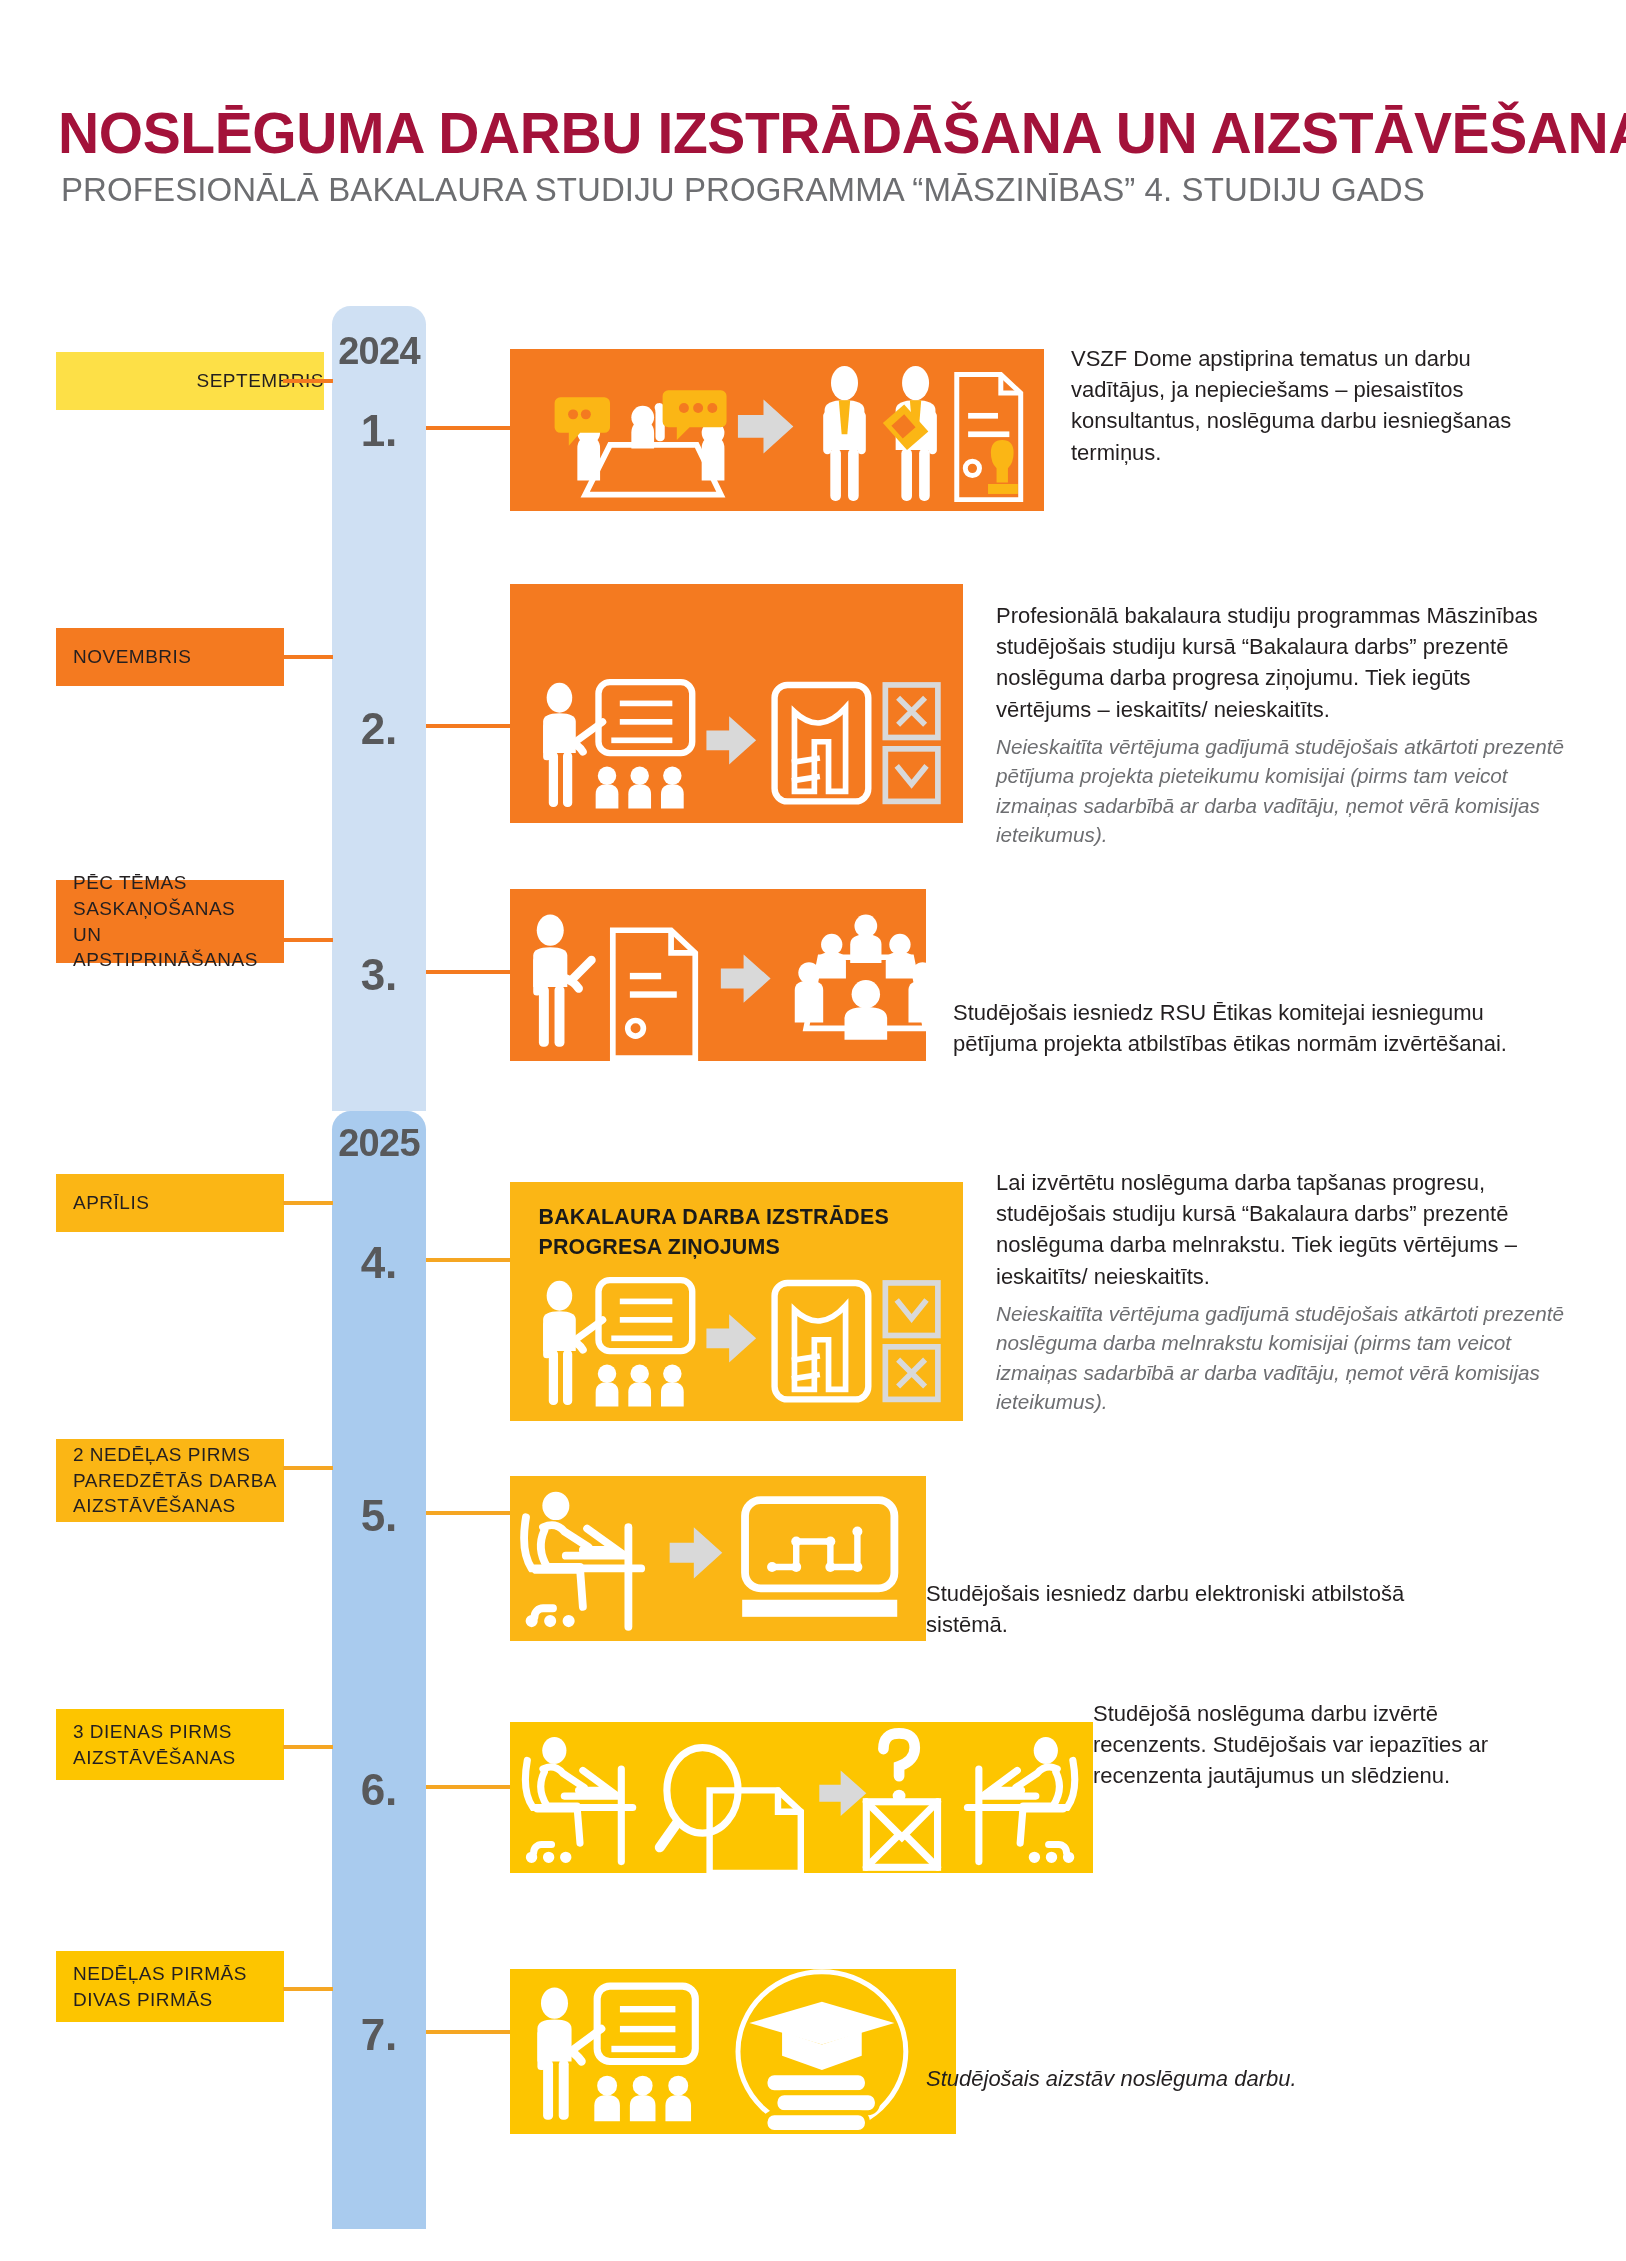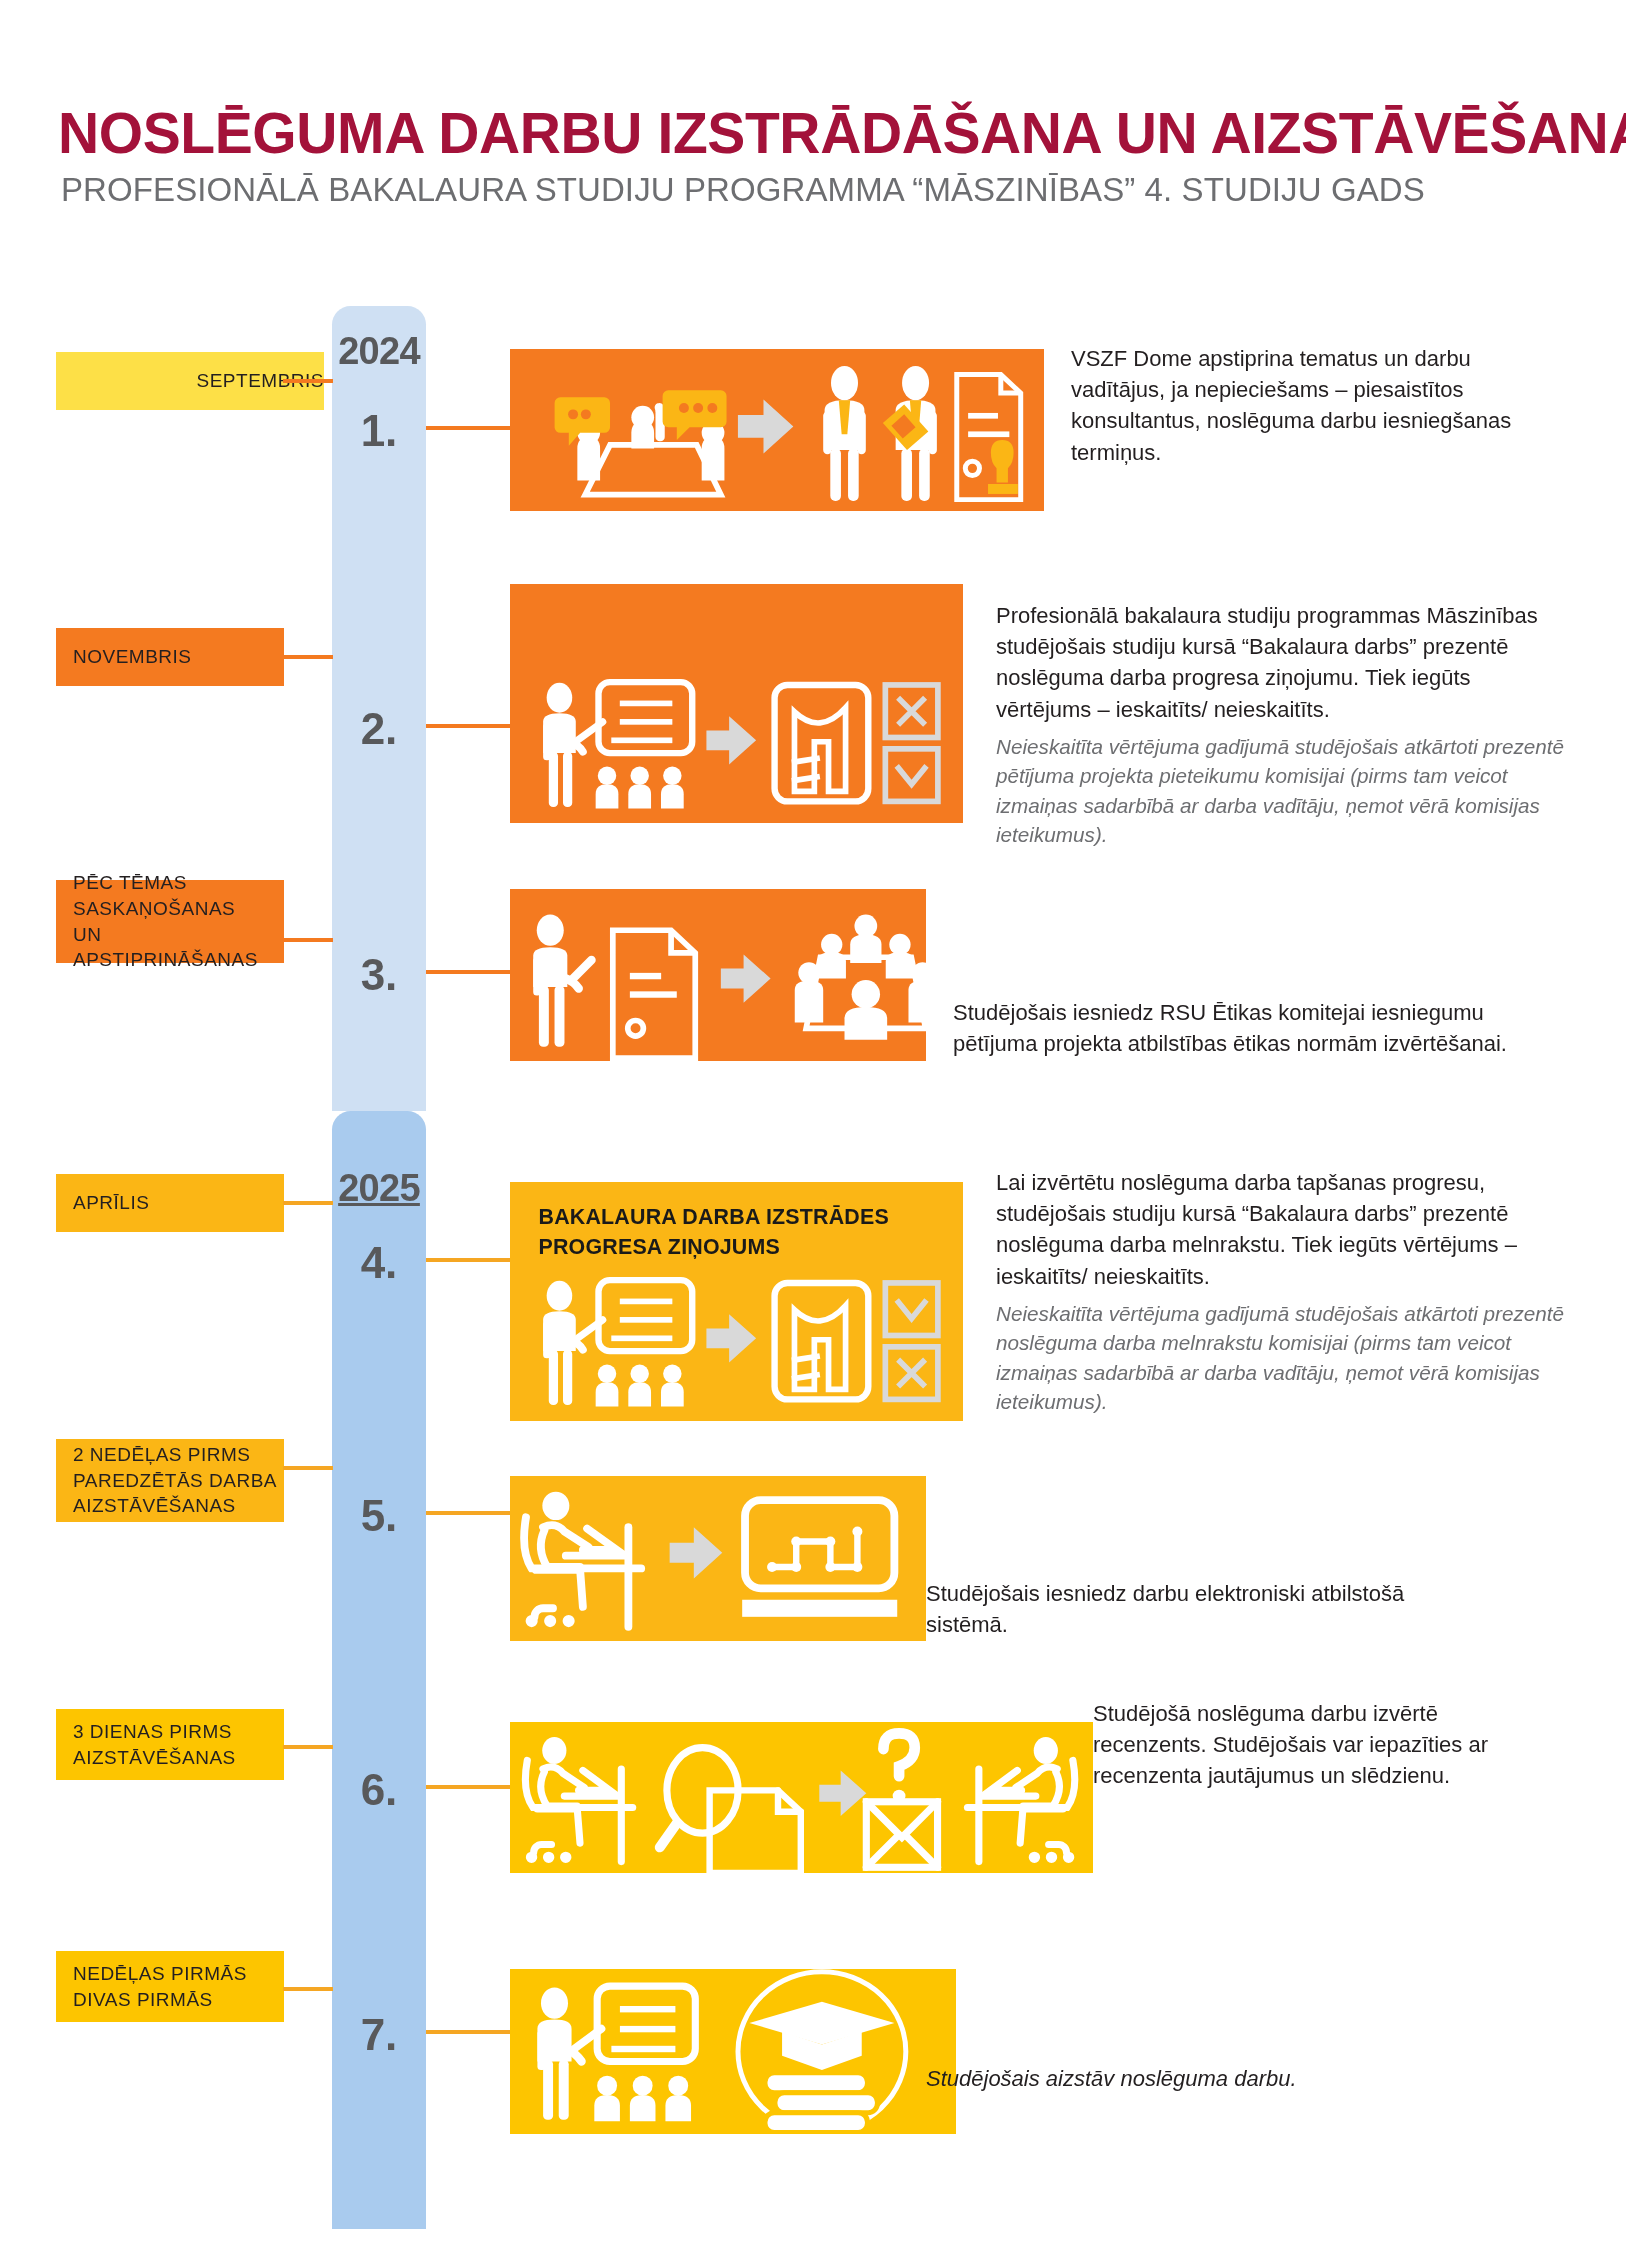--- a/index.html
+++ b/index.html
@@ -75,21 +75,21 @@
 <div id="header">
   <div id="main-title">NOSLĒGUMA DARBU IZSTRĀDĀŠANA UN AIZSTĀVĒŠANA</div>
   <div id="sub-title">PROFESIONĀLĀ BAKALAURA STUDIJU PROGRAMMA “MĀSZINĪBAS” 4. STUDIJU GADS</div>
 </div>
 
 <div id="spine">
   <div class="spine-seg" id="spine-2024"></div>
   <div class="spine-seg" id="spine-2025"></div>
 </div>
 <div class="year-label" id="year-2024-label" style="position:absolute;left:332px;top:322px;margin-top:8px;">2024</div>
-<div class="year-label" id="year-2025-label" style="position:absolute;left:332px;top:1167px;text-decoration:underline;">2025</div>
+<div class="year-label" id="year-2025-label" style="position:absolute;left:332px;top:1122px;">2025</div>
 
 <div class="date-chip" style="left:56px;top:352px;width:268px;height:58px;background:#fde047;text-align:right;">
   <span>SEPTEMBRIS</span>
 </div>
 <div class="conn" style="left:283px;top:379px;width:50px;background:#f47a20;"></div>
 <div class="step-num" style="top:406px;">1.</div>
 <div class="conn" style="left:426px;top:426px;width:84px;background:#f47a20;"></div>
 
 <div class="panel" style="left:510px;top:349px;width:534px;height:162px;background:#f47a20;">
   <div class="panel-art" style="left:0;top:0;width:534px;height:162px;">

